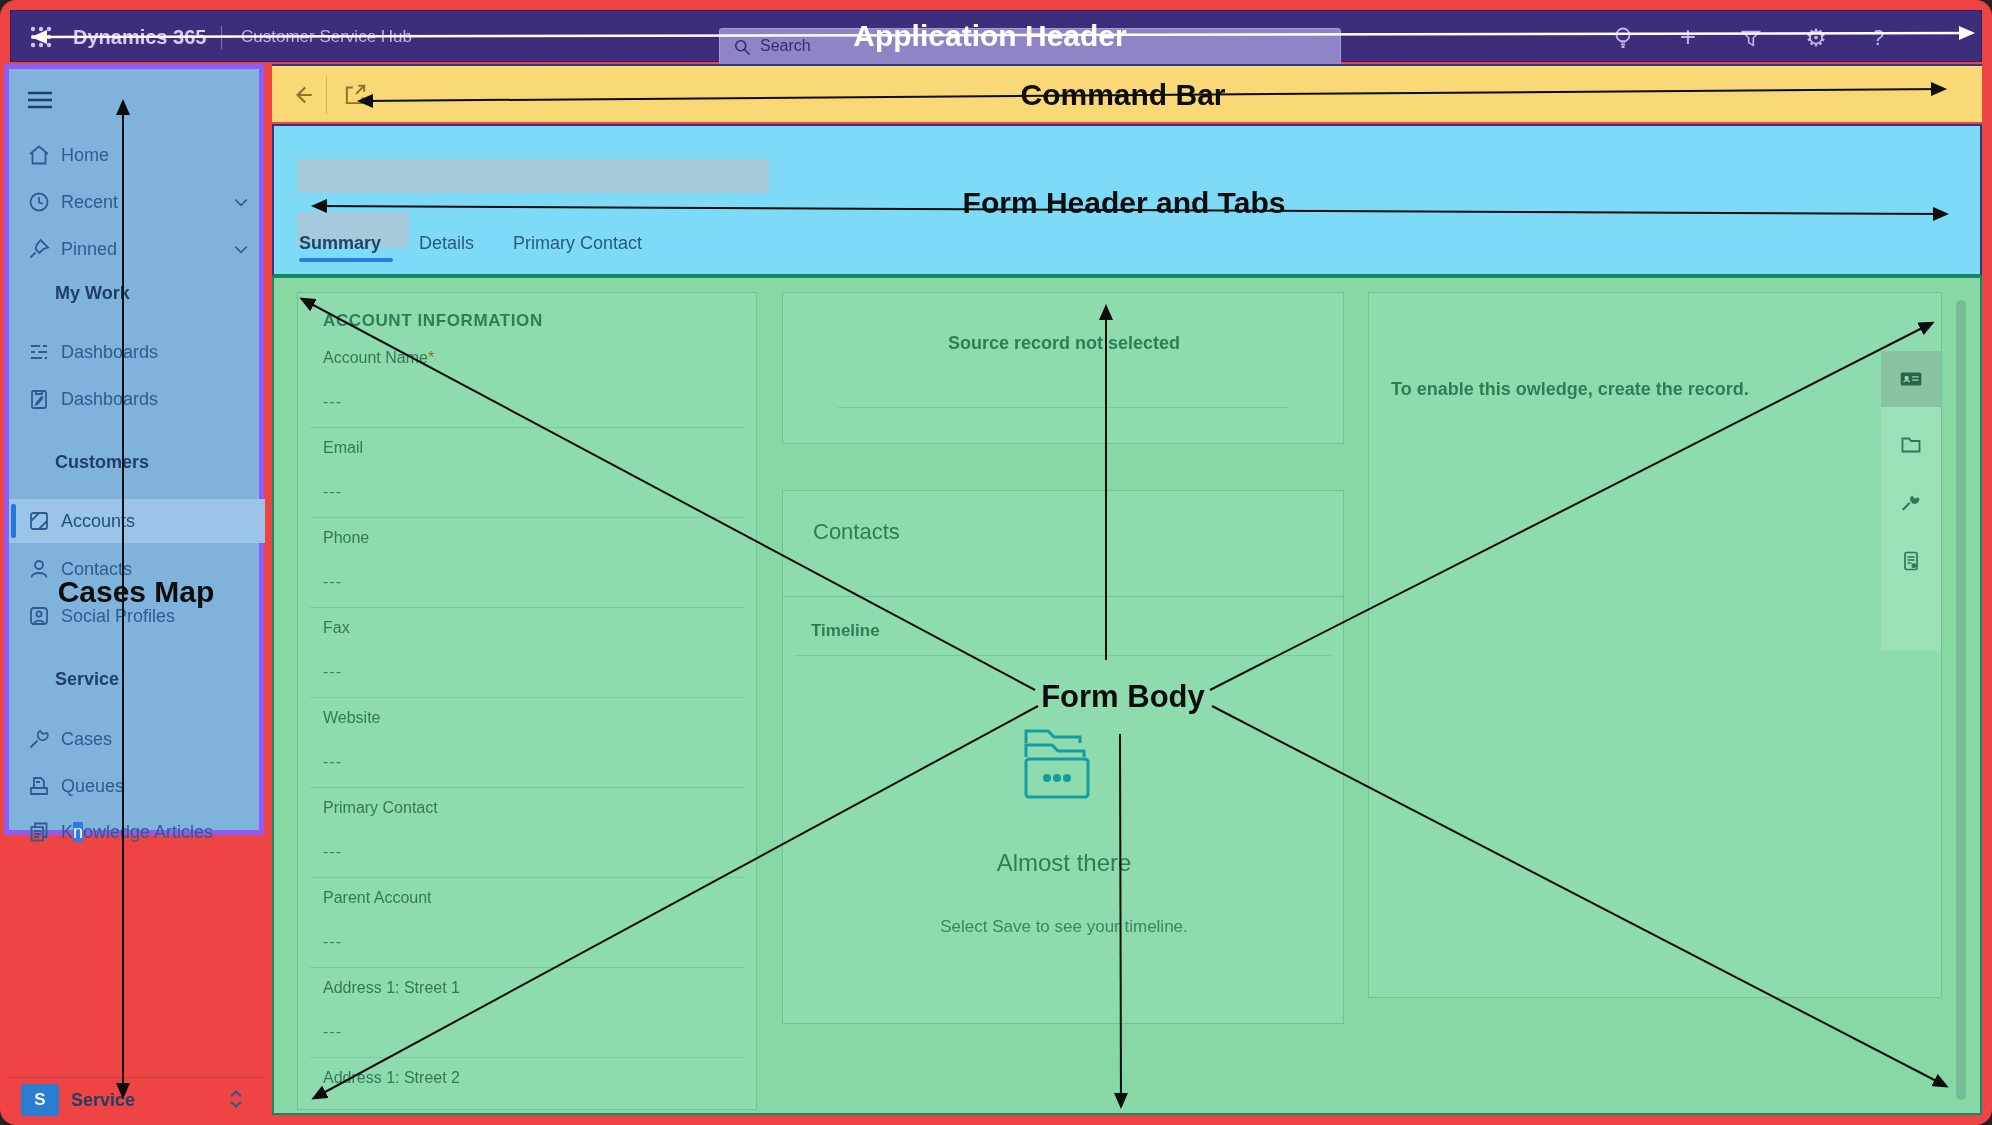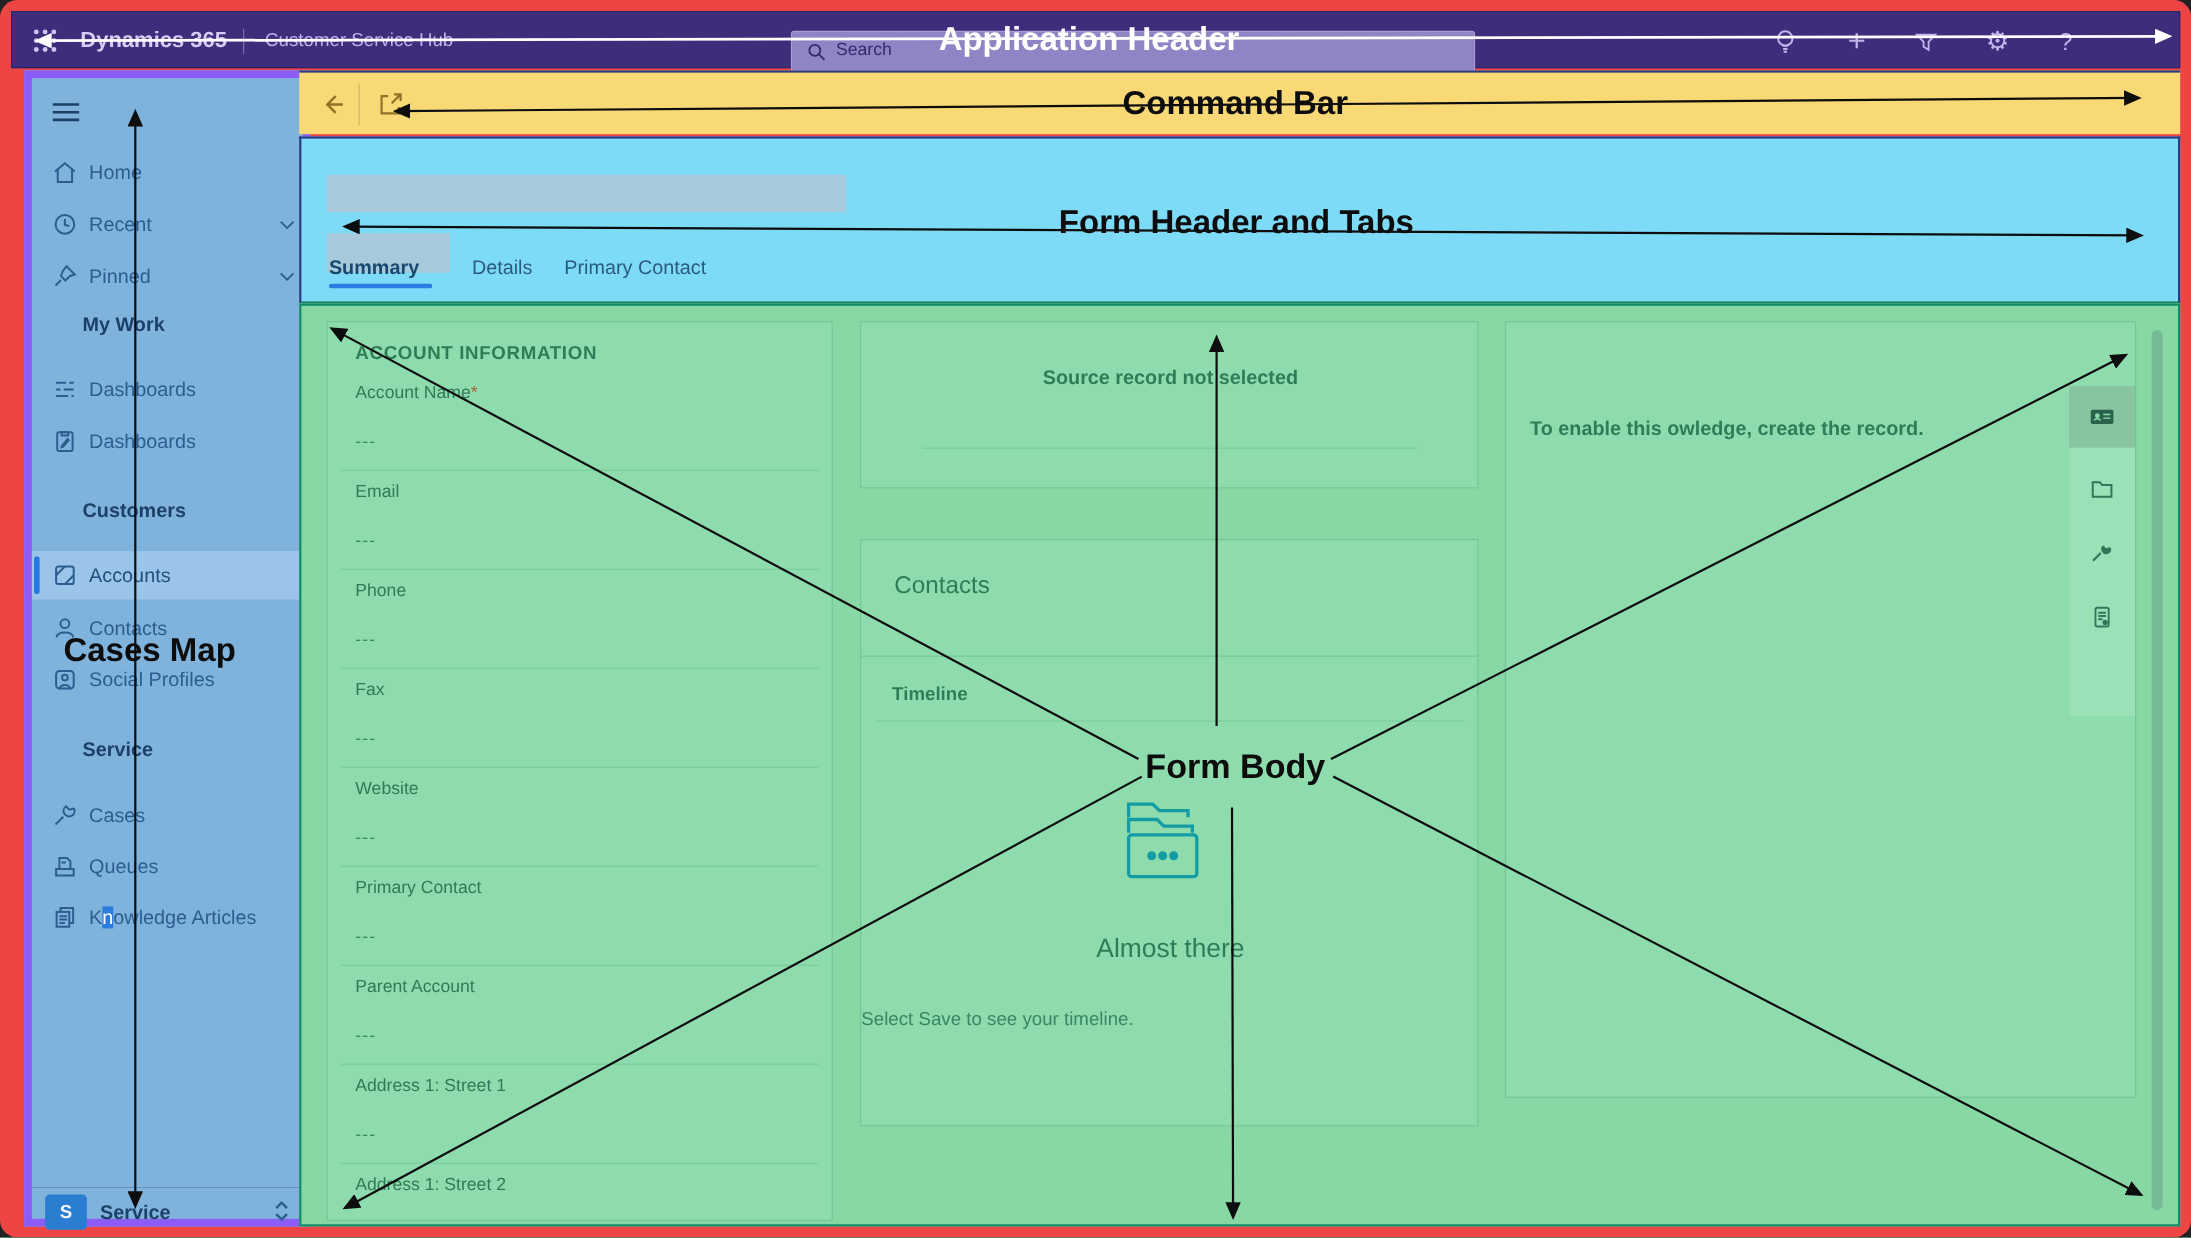--- a/index.html
+++ b/index.html
@@ -11,21 +11,21 @@
   
   #app-header { left:10px; top:10px; width:1972px; height:52px; background:#3e2d7a; border:1px solid #2b2368; }
   .brand { position:absolute; left:62px; top:0; height:52px; line-height:52px; color:#d6ccf6; font-size:20px; font-weight:bold; }
   .brand-divider { position:absolute; left:210px; top:15px; width:1px; height:23px; background:rgba(214,204,246,.45); }
   .app-name { position:absolute; left:230px; top:0; height:52px; line-height:52px; color:#beb1e9; font-size:17px; }
   #search-box { position:absolute; left:708px; top:17px; width:622px; height:37px; background:#9184c4; border:1px solid #a89bd6; border-radius:3px; }
   #search-box .ph { position:absolute; left:40px; top:8px; font-size:16px; color:#352a6e; }
   .hdr-icon { position:absolute; top:12px; width:36px; height:30px; color:#c0b4ec; text-align:center; font-size:22px; line-height:30px; }
 
   
-  #sitemap { left:22px; top:64px; width:260px; height:1051px; background:#7fb3dc; border:7px solid #8b5cf6; }
+  #sitemap { left:4px; top:64px; width:260px; height:771px; background:#7fb3dc; border:5px solid #8b5cf6; }
   .nav-row { position:absolute; left:0; width:256px; height:44px; }
   .nav-row .lbl { position:absolute; left:52px; top:0; height:44px; line-height:44px; font-size:18px; color:#2d5d8f; }
   .nav-row .nicon { position:absolute; left:18px; top:10px; width:24px; height:24px; color:#2d5d8f; }
   .nav-row .chev { position:absolute; left:222px; top:12px; width:20px; height:20px; color:#2d5d8f; }
   .sec-title { position:absolute; left:46px; height:24px; font-size:18px; font-weight:bold; color:#1d4066; }
   .nav-selected { background:#9ac5e8; }
   .sel-bar { position:absolute; left:2px; top:5px; width:5px; height:34px; background:#2378dd; border-radius:2px; }
   .hl-char { background:#2f7ce0; color:#fff; }
   #area-bar { position:absolute; left:0; top:1008px; width:256px; height:41px; border-top:1px solid rgba(30,60,100,.25); }
   #area-badge { position:absolute; left:12px; top:6px; width:38px; height:32px; background:#2b7dd2; border-radius:4px; color:#f0f6ff; font-weight:bold; font-size:17px; text-align:center; line-height:32px; }
@@ -224,21 +224,21 @@
         <path d="M10 5 H4.5 V19.5 H19 V14"></path>
         <path d="M13 11 L20.5 3.5 M15 3.5 H20.5 V9"></path>
       </svg>
   </div>
 
   <div id="form-header" class="region">
     <div class="skel" style="left:23px;top:33px;width:472px;height:34px;"></div>
     <div class="skel" style="left:23px;top:86px;width:112px;height:36px;"></div>
     <div class="tab active" style="left:25px;">Summary</div>
     <div class="tab-underline"></div>
-    <div class="tab" style="left:155px;text-align:center;">Details</div>
+    <div class="tab" style="left:145px;text-align:center;">Details</div>
     <div class="tab" style="left:239px;">Primary Contact</div>
   </div>
 
   <div id="form-body" class="region">
 
     <div class="card" style="left:23px;top:14px;width:460px;height:818px;">
       <div class="abs green-text" style="left:25px;top:18px;font-size:17px;font-weight:bold;letter-spacing:.6px;">ACCOUNT INFORMATION</div>
 
       <div class="f-label" style="top:56px;"><span>Account Name</span><span class="req">*</span></div>
       <div class="f-value" style="top:100px;">---</div>
@@ -291,21 +291,21 @@
         <svg class="ic" width="84" height="76" viewBox="0 0 84 76" fill="none" stroke="#149ca4" stroke-width="3">
           <path d="M4 18 V6 H26 L32 12 H58 V18"></path>
           <path d="M4 32 V20 H30 L36 26 H62 V32"></path>
           <rect x="4" y="34" width="62" height="38" rx="3"></rect>
           <circle cx="25" cy="53" r="2.6" fill="#149ca4"></circle>
             <circle cx="35" cy="53" r="2.6" fill="#149ca4"></circle>
             <circle cx="45" cy="53" r="2.6" fill="#149ca4"></circle>
         </svg>
       </div>
       <div class="abs" style="left:0;top:252px;width:562px;text-align:center;font-size:24px;color:#2e7d5a;">Almost there</div>
-      <div class="abs" style="left:0;top:320px;width:562px;font-size:17px;color:#3a8565;">Select Save to see your timeline.</div>
+      <div class="abs" style="left:0;top:320px;width:562px;text-align:center;font-size:17px;color:#3a8565;">Select Save to see your timeline.</div>
     </div>
 
     <div class="card" style="left:1094px;top:14px;width:574px;height:706px;">
       <div class="abs green-text" style="left:22px;top:86px;width:440px;font-size:18px;font-weight:bold;">To enable this owledge, create the record.</div>
       <div id="icon-strip">
         <div class="strip-cell selected" style="top:0;">
           <svg class="ic" width="26" height="26" viewBox="0 0 24 24" fill="currentColor">
               <rect x="2.5" y="6" width="19" height="12" rx="1.5"></rect>
               <circle cx="8" cy="11" r="2" fill="#8edcad"></circle>
               <path d="M5.5 15 C5.5 13 10.5 13 10.5 15" stroke="#8edcad" stroke-width="1.2" fill="none"></path>

